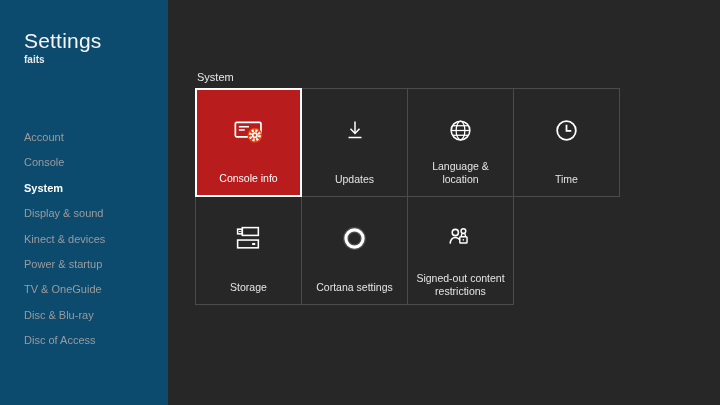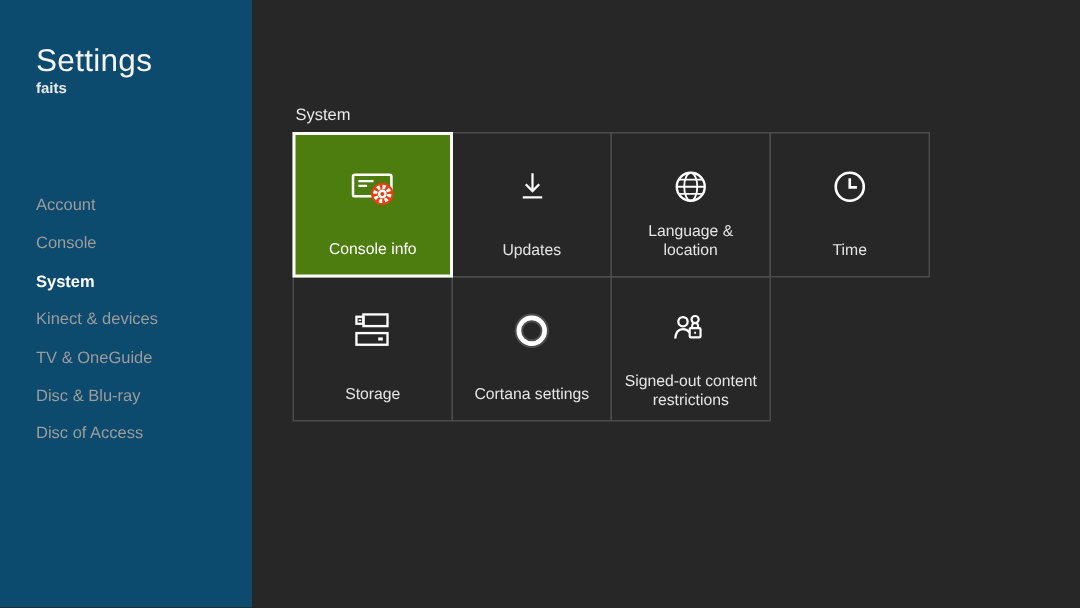--- a/index.html
+++ b/index.html
@@ -36,26 +36,26 @@
   
   .main { position:absolute; left:168px; top:0; right:0; bottom:0; }
   .section-label {
     position:absolute; left:29px; top:71px;
     font-size:11px; color:#e8e8e8;
   }
   .grid { position:absolute; left:27px; top:88px; }
   .grid-row { display:flex; }
   .grid-row + .grid-row { margin-top:-1px;align-items:center; }
   .tile {
-    position:relative; width:107px; height:97px;
+    position:relative; width:107px; height:109px;
     border:1px solid #4b4b4b; margin-right:-1px;
     background:transparent; cursor:pointer;
   }
   .tile.selected {
-    background:#4d7c0f; border:2px solid #ffffff; z-index:2;
+    background:#b91c1c; border:2px solid #ffffff; z-index:2;
   }
   .tile-icon {
     position:absolute; left:0; right:0; top:10px; bottom:34px;
     display:flex; align-items:center; justify-content:center;
   }
   .tile-label {
     position:absolute; left:0; right:0; bottom:10px;
     text-align:center; font-size:10.5px; color:#e4e4e4;
     line-height:1.25; padding:0 5px;
   }
@@ -68,21 +68,23 @@
 
 <div class="canvas">
 
   <div class="sidebar">
     <div class="app-title">Settings</div>
     <div class="app-subtitle">faits</div>
     <div class="nav">
       <div class="nav-item">Account</div>
       <div class="nav-item">Console</div>
       <div class="nav-item active">System</div>
+      <div class="nav-item">Display &amp; sound</div>
       <div class="nav-item">Kinect &amp; devices</div>
+      <div class="nav-item">Power &amp; startup</div>
       <div class="nav-item">TV &amp; OneGuide</div>
       <div class="nav-item">Disc &amp; Blu-ray</div>
       <div class="nav-item">Disc of Access</div>
     </div>
   </div>
 
   <div class="main">
     <div class="section-label">System</div>
 
     <div class="grid">

